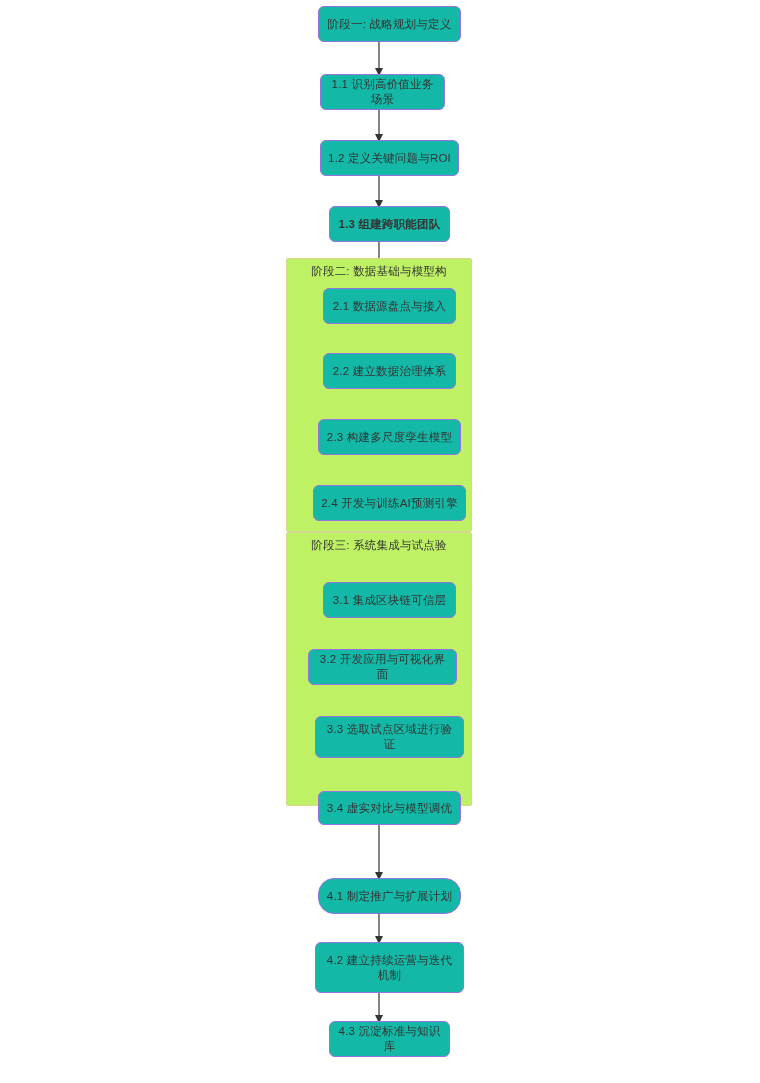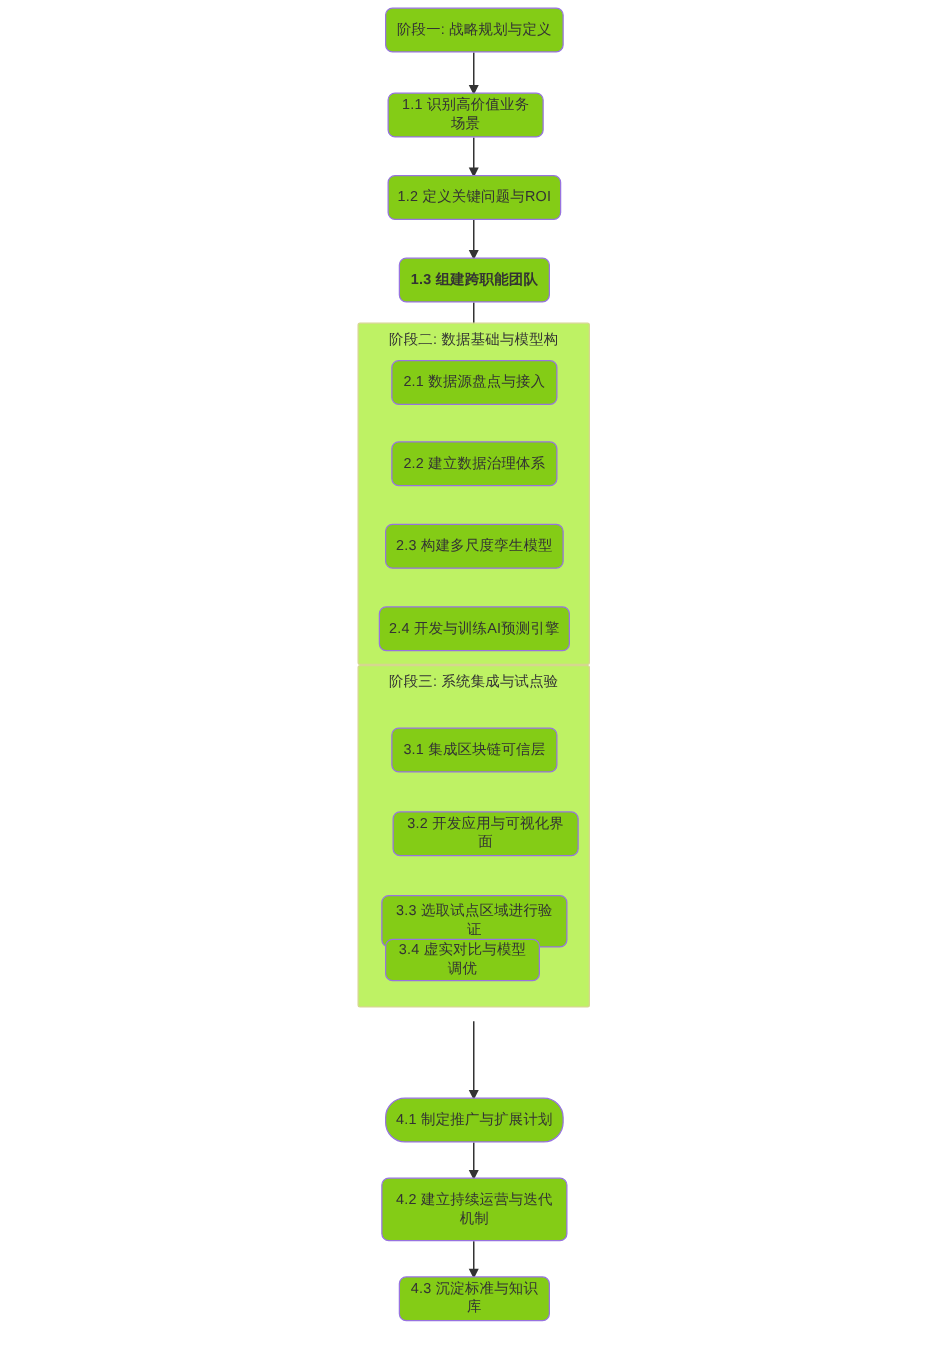--- a/index.html
+++ b/index.html
@@ -42,32 +42,33 @@
     color: #333333;
     letter-spacing: 0.2px;
     white-space: nowrap;
     overflow: hidden;
   }
 
   
   .node {
     position: absolute;
     box-sizing: border-box;
-    background: #84cc16;
+    background: #14b8a6;
     border: 1px solid #9773e0;
     border-radius: 6px;
     color: #333333;
     font-size: 11.5px;
     line-height: 15px;
     display: flex;
     align-items: center;
     justify-content: center;
     text-align: center;
     padding: 2px 6px;
     letter-spacing: 0.2px;
+    margin-left: 10px;
   }
   .node-label {
     display: block;
     width: 100%;
   }
 
   
   #edge-layer {
     position: absolute;
     left: 0;
@@ -173,29 +174,29 @@
   </div>
 
   <div class="node" style="left:303px; top:485px; width:153px; height:36px;">
     <span class="node-label">2.4 开发与训练AI预测引擎</span>
   </div>
 
   <div class="node" style="left:313px; top:582px; width:133px; height:36px;">
     <span class="node-label">3.1 集成区块链可信层</span>
   </div>
 
-  <div class="node" style="left:314px; top:649px; width:149px; height:36px;">
+  <div class="node" style="left:298px; top:649px; width:149px; height:36px;">
     <span class="node-label">3.2 开发应用与可视化界面</span>
   </div>
 
   <div class="node" style="left:305px; top:716px; width:149px; height:42px;justify-content:center;">
     <span class="node-label">3.3 选取试点区域进行验证</span>
   </div>
 
-  <div class="node" style="left:308px; top:751px; width:124px; height:34px;">
+  <div class="node" style="left:308px; top:791px; width:143px; height:34px;">
     <span class="node-label">3.4 虚实对比与模型调优</span>
   </div>
 
   <div class="node" style="left:308px; top:878px; width:143px; height:36px;border-radius:16px;">
     <span class="node-label">4.1 制定推广与扩展计划</span>
   </div>
 
   <div class="node" style="left:305px; top:942px; width:149px; height:51px;">
     <span class="node-label">4.2 建立持续运营与迭代机制</span>
   </div>

